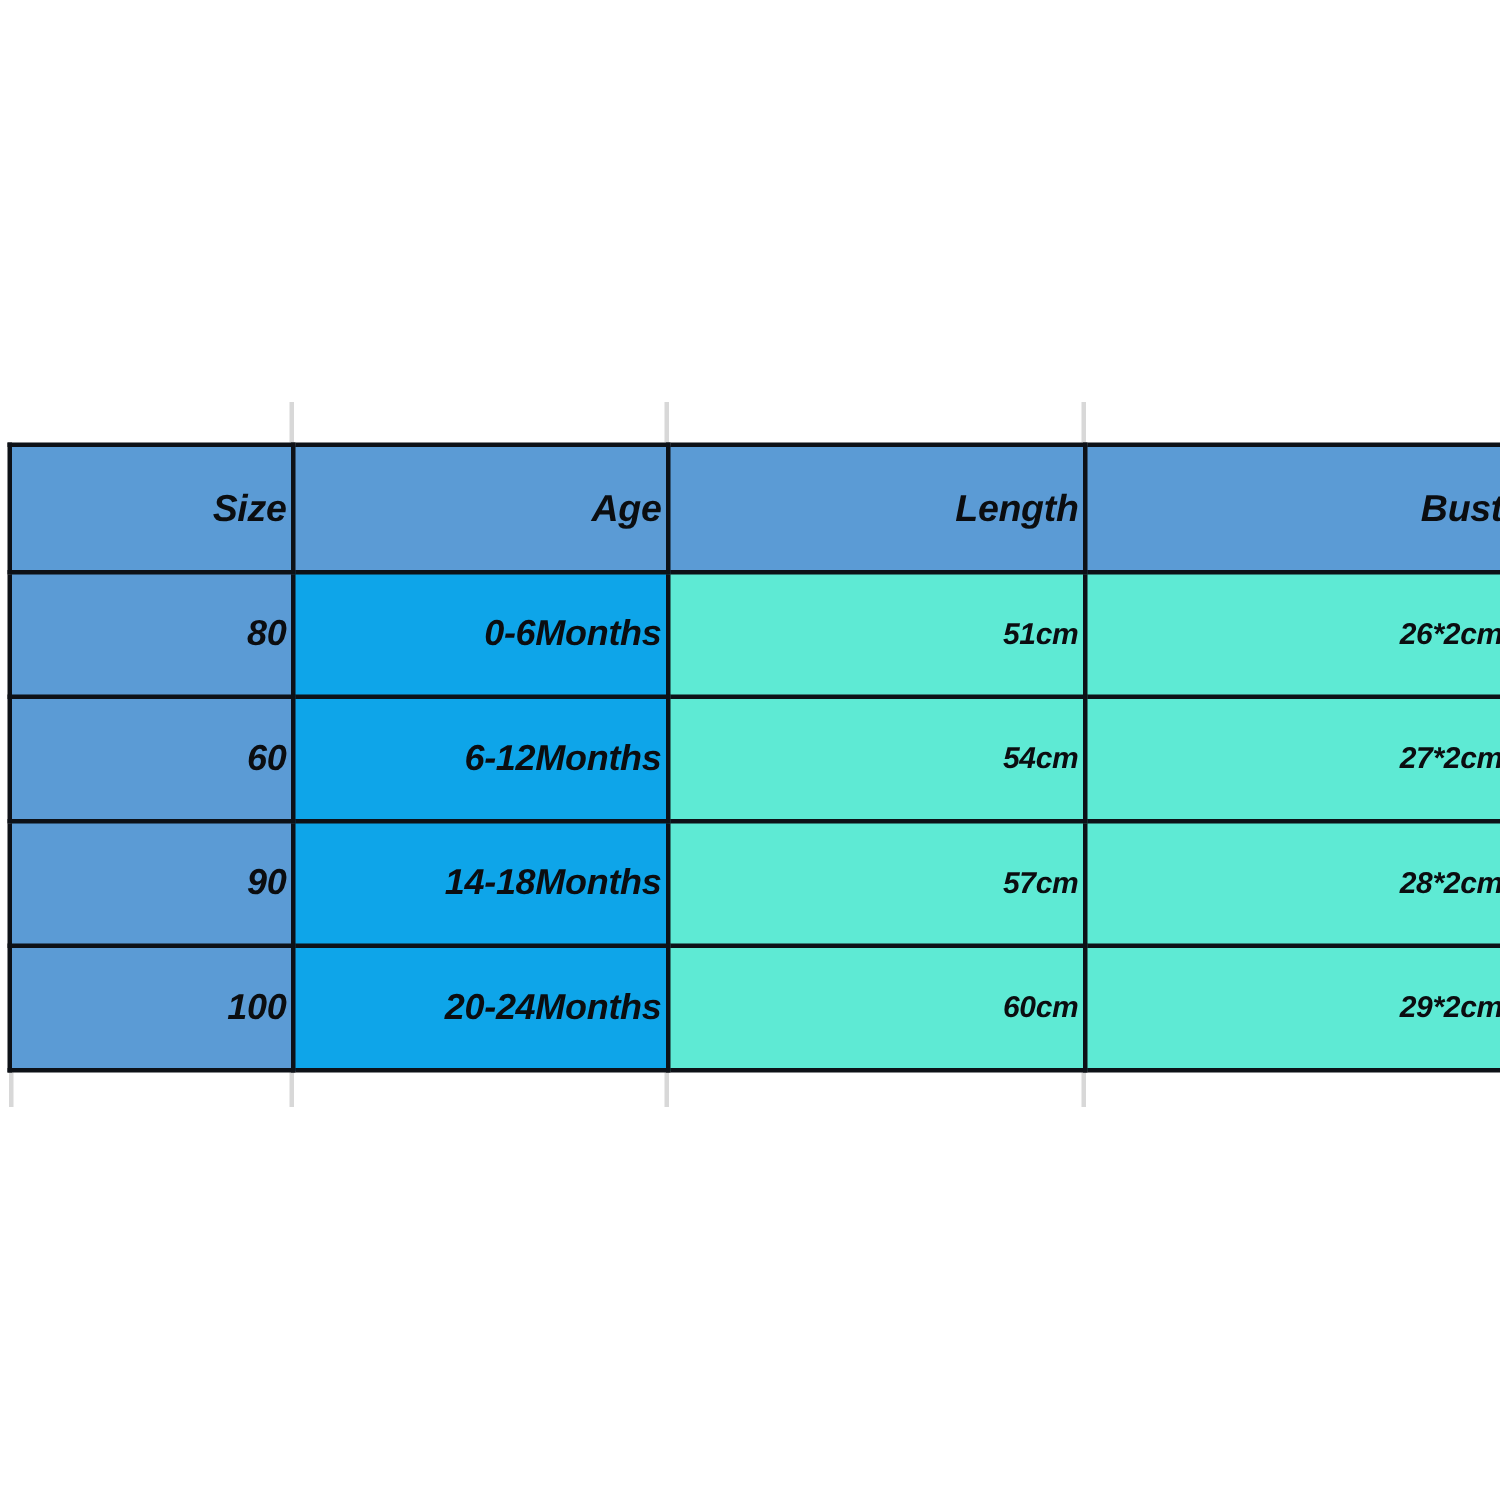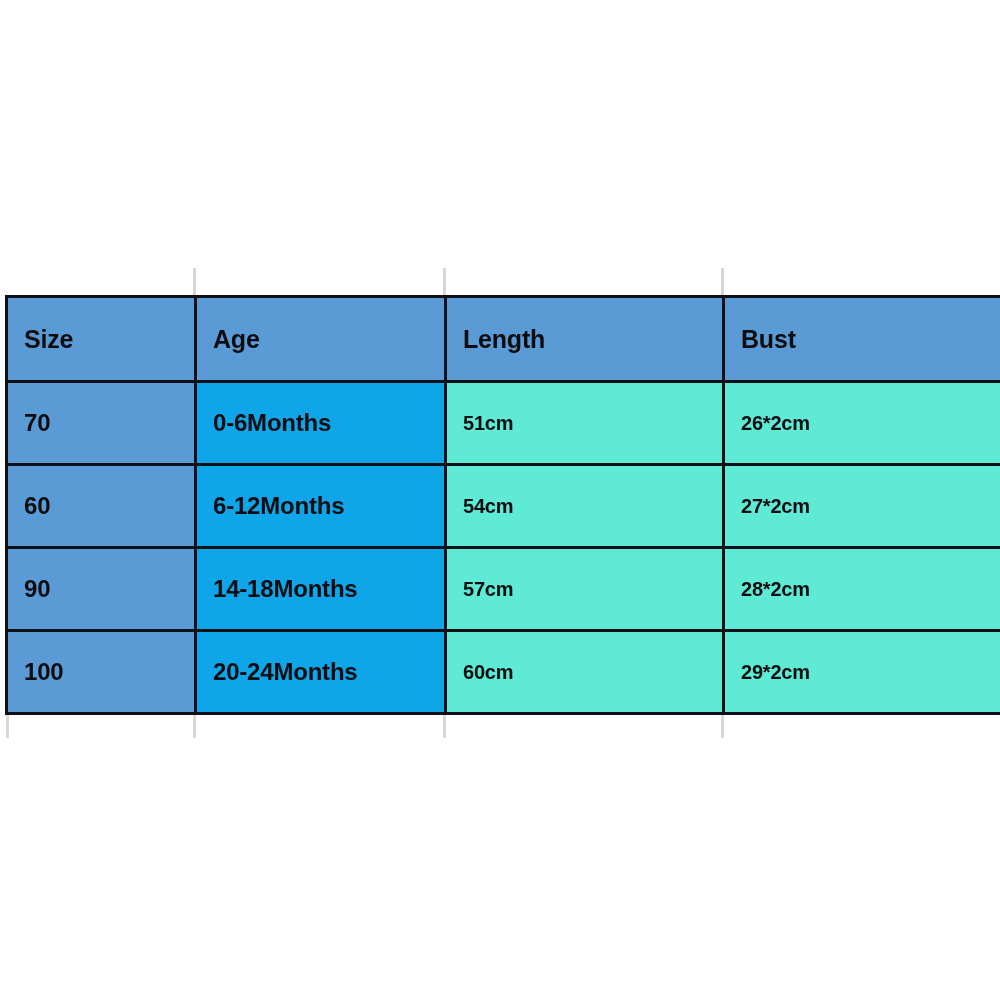--- a/index.html
+++ b/index.html
@@ -38,26 +38,27 @@
   table.size-table {
     width: 100%;
     height: 100%;
     border-collapse: collapse;
     table-layout: fixed;
   }
 
   table.size-table th,
   table.size-table td {
     border: 3px solid #0d1117;
-    text-align: left;
+    text-align: right;
     vertical-align: middle;
     color: #0b0d10;
     font-weight: bold;
     letter-spacing: -0.2px;
-    padding: 16px;
+    padding: 3px;
+    font-style: italic;
   }
 
   
   col.c-size   { width: 189px; }
   col.c-age    { width: 250px; }
   col.c-length { width: 278px; }
   col.c-bust   { width: 283px; }
 
   thead tr { height: 85px; }
   tbody tr { height: 83px; }
@@ -104,21 +105,21 @@
     <thead>
       <tr>
         <th>Size</th>
         <th>Age</th>
         <th>Length</th>
         <th>Bust</th>
       </tr>
     </thead>
     <tbody>
       <tr>
-        <td class="cell-size">70</td>
+        <td class="cell-size">80</td>
         <td class="cell-age">0-6Months</td>
         <td class="cell-length">51cm</td>
         <td class="cell-bust">26*2cm</td>
       </tr>
       <tr>
         <td class="cell-size">60</td>
         <td class="cell-age">6-12Months</td>
         <td class="cell-length">54cm</td>
         <td class="cell-bust">27*2cm</td>
       </tr>

